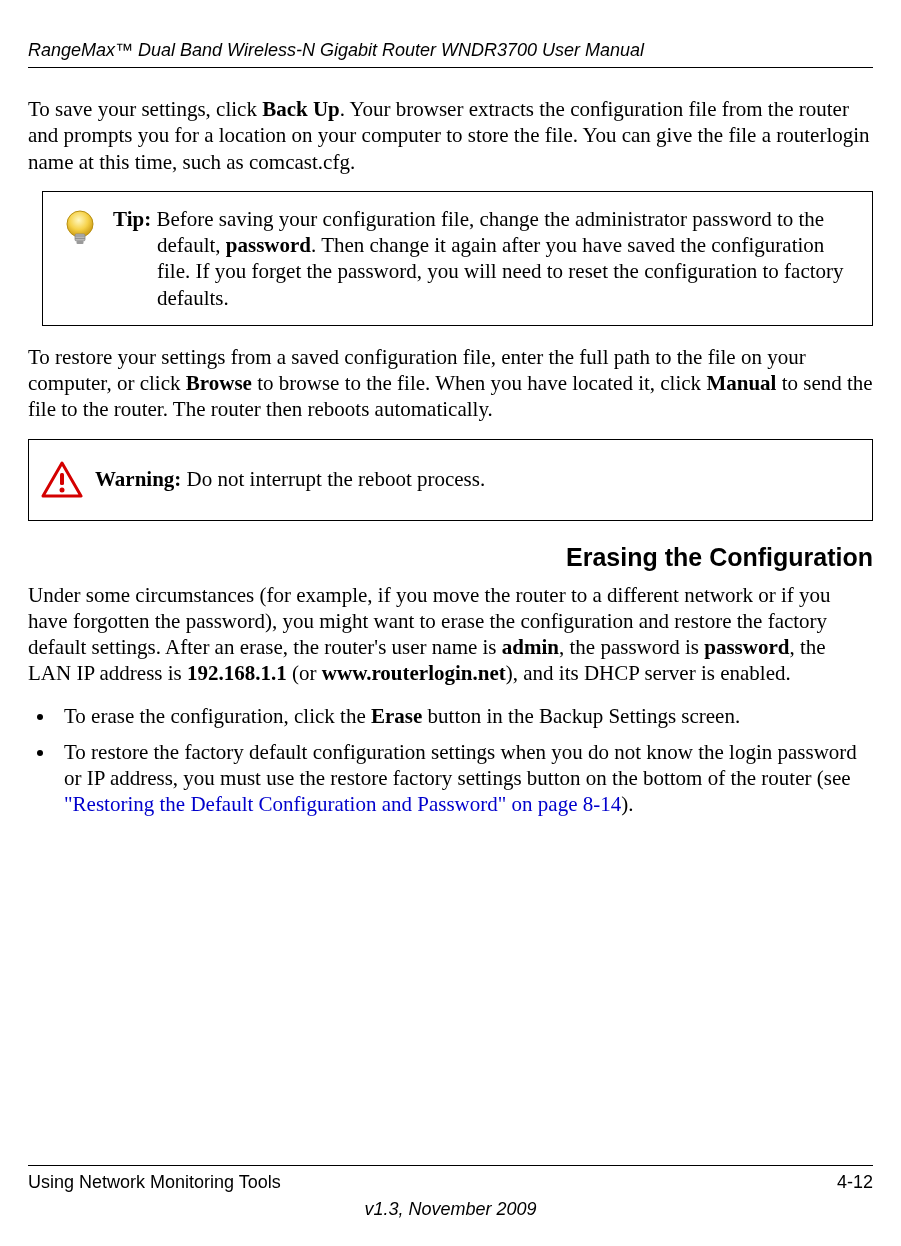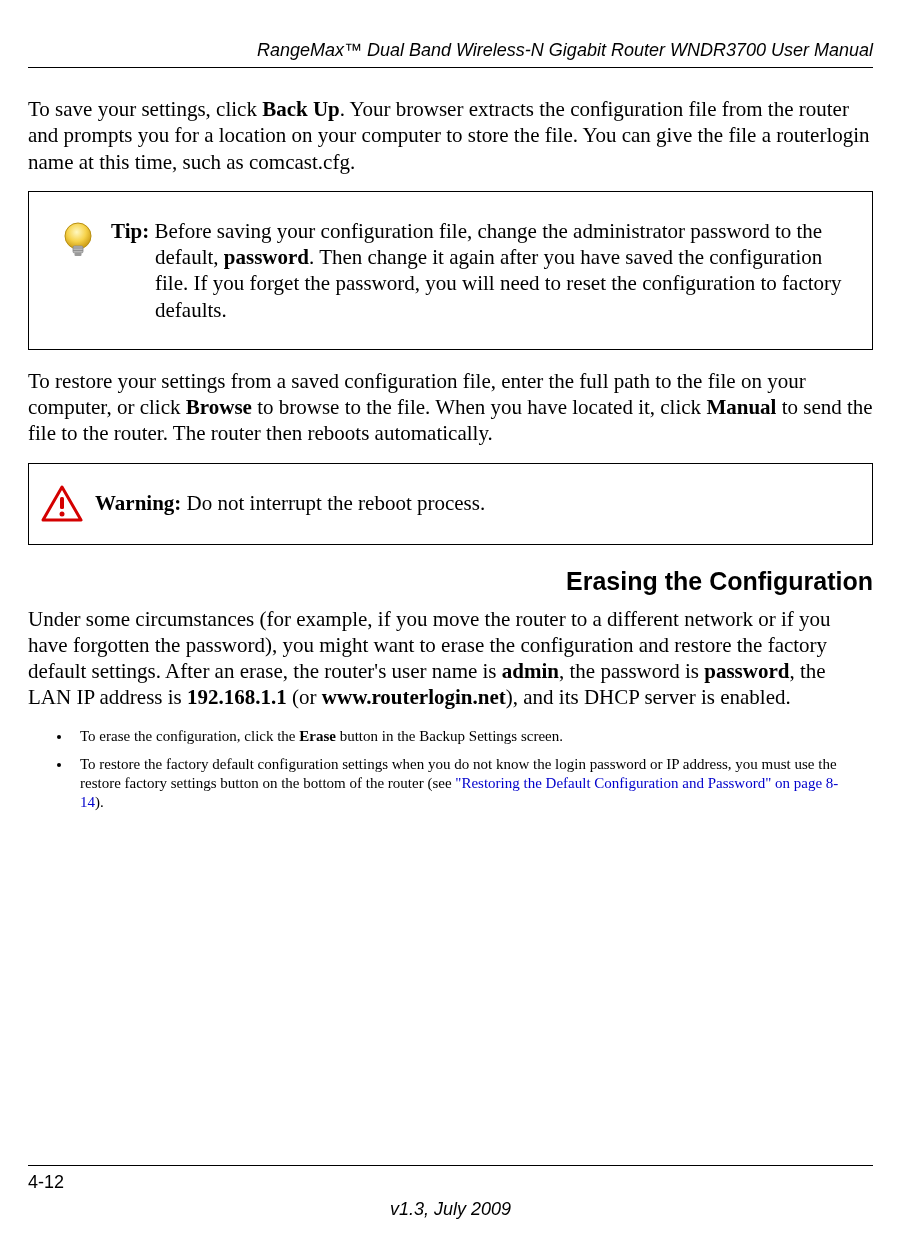--- a/index.html
+++ b/index.html
@@ -11,39 +11,39 @@
     width: 901px;
     height: 1246px;
     box-sizing: border-box;
     position: relative;
     padding: 40px 28px 0 28px;
   }
   .header-title {
     font-style: italic;
     font-family: Arial, Helvetica, sans-serif;
     font-size: 18px;
-    text-align: right;
+    text-align: left;
     margin-bottom: 6px;
   }
   .header-rule {
     border: none;
     border-top: 1.5px solid #000;
     margin: 0 0 28px 0;
   }
   .body-text {
     font-size: 21px;
     line-height: 1.25;
     margin: 0 0 16px 0;
   }
   .callout-box {
     border: 1px solid #000;
     display: flex;
     align-items: flex-start;
-    padding: 16px;
-    margin: 0 0 18px 0;
+    padding: 4px;
+    margin: 0 0 18px 14px;
   }
   .callout-icon-cell {
     width: 66px;
     flex: 0 0 66px;
     display: flex;
     align-items: center;
     justify-content: center;
     padding-top: 10px;
   }
   .callout-text-cell {
@@ -77,23 +77,23 @@
     padding: 0 10px 0 0;
   }
   .section-heading {
     font-family: Arial, Helvetica, sans-serif;
     font-weight: bold;
     font-size: 25px;
     margin: 14px 0 10px 0;
     text-align: right;
   }
   ul.bullets {
-    margin: 16px;
+    margin: 0;
     padding: 0 0 0 28px;
-    font-size: 15px;
+    font-size: 21px;
     line-height: 1.25;
   }
   ul.bullets li {
     margin-bottom: 10px;
     padding-left: 8px;
   }
   .link {
     color: #0000cc;
   }
   .footer {
@@ -184,16 +184,17 @@
     <span>To erase the configuration, click the </span><b>Erase</b><span> button in the Backup Settings screen.</span>
   </li>
   <li>
     <span>To restore the factory default configuration settings when you do not know the login password or IP address, you must use the restore factory settings button on the bottom of the router (see </span><span class="link">"Restoring the Default Configuration and Password" on page 8-14</span><span>).</span>
   </li>
 </ul>
 
 <div class="footer">
   <hr class="footer-rule">
   <div class="footer-row">
+    <span>Using Network Monitoring Tools</span>
     <span>4-12</span>
   </div>
-  <div class="footer-version">v1.3, July 2009</div>
+  <div class="footer-version">v1.3, November 2009</div>
 </div>
 
 </body></html>

